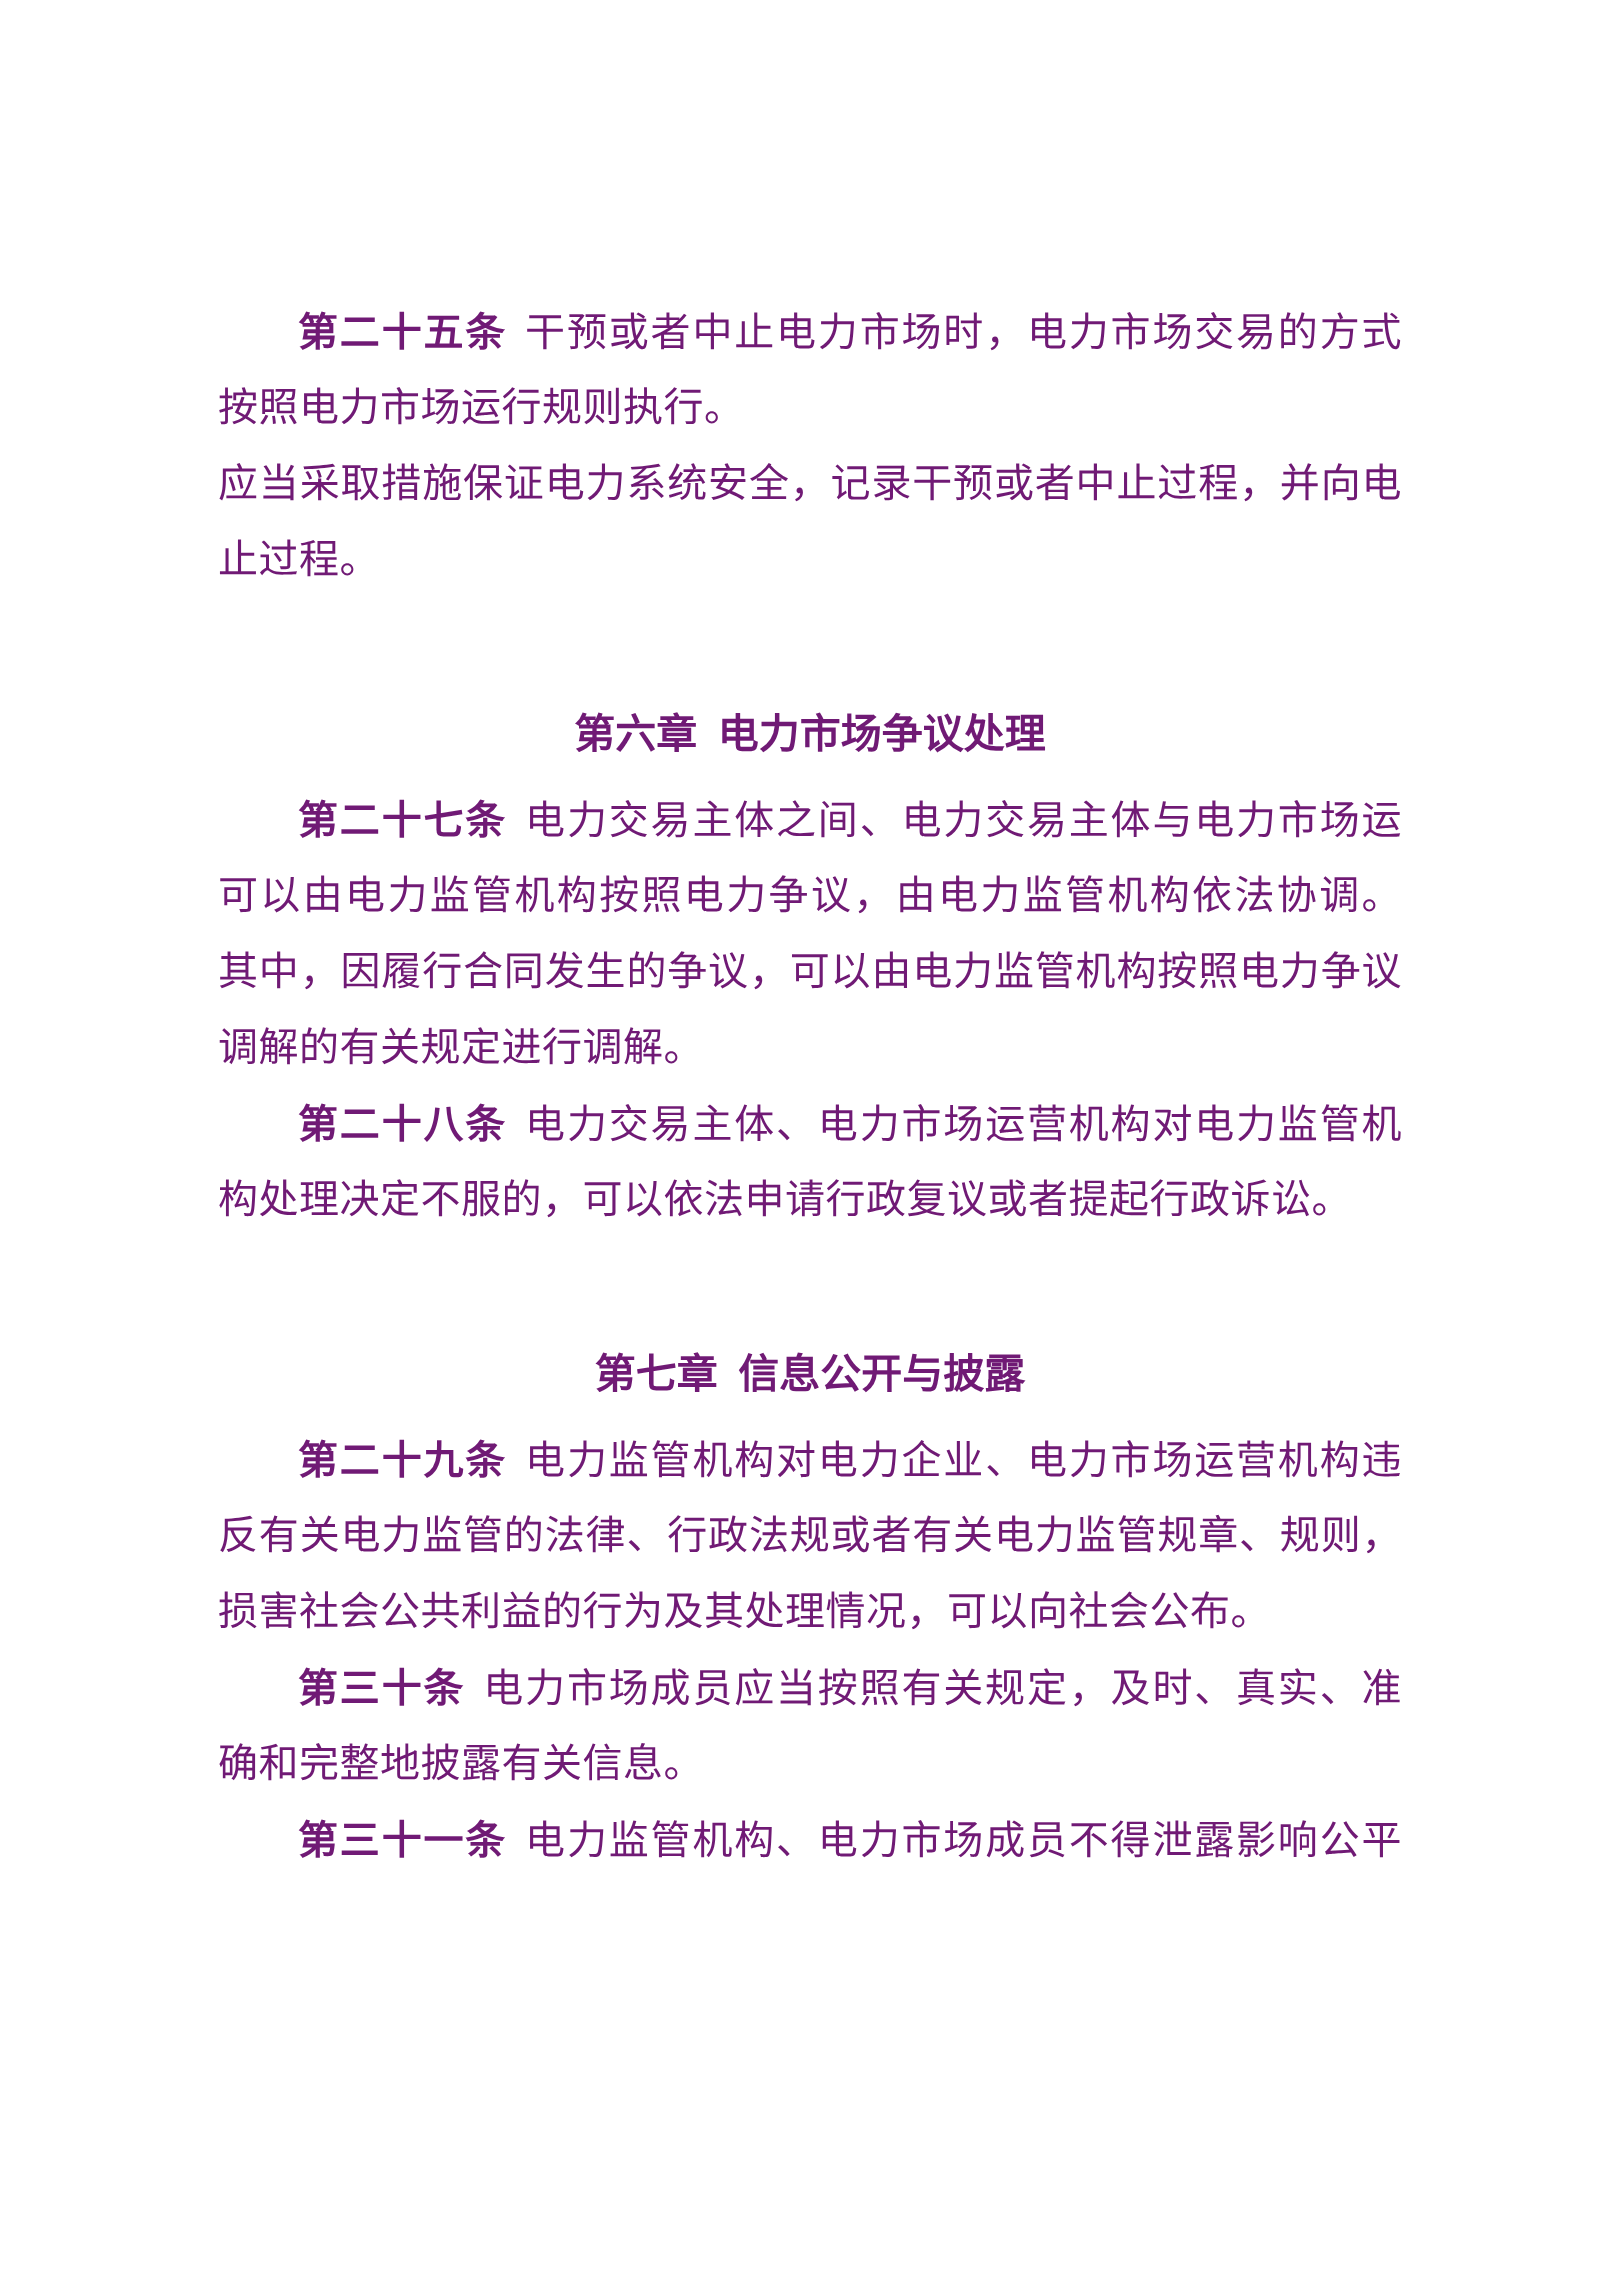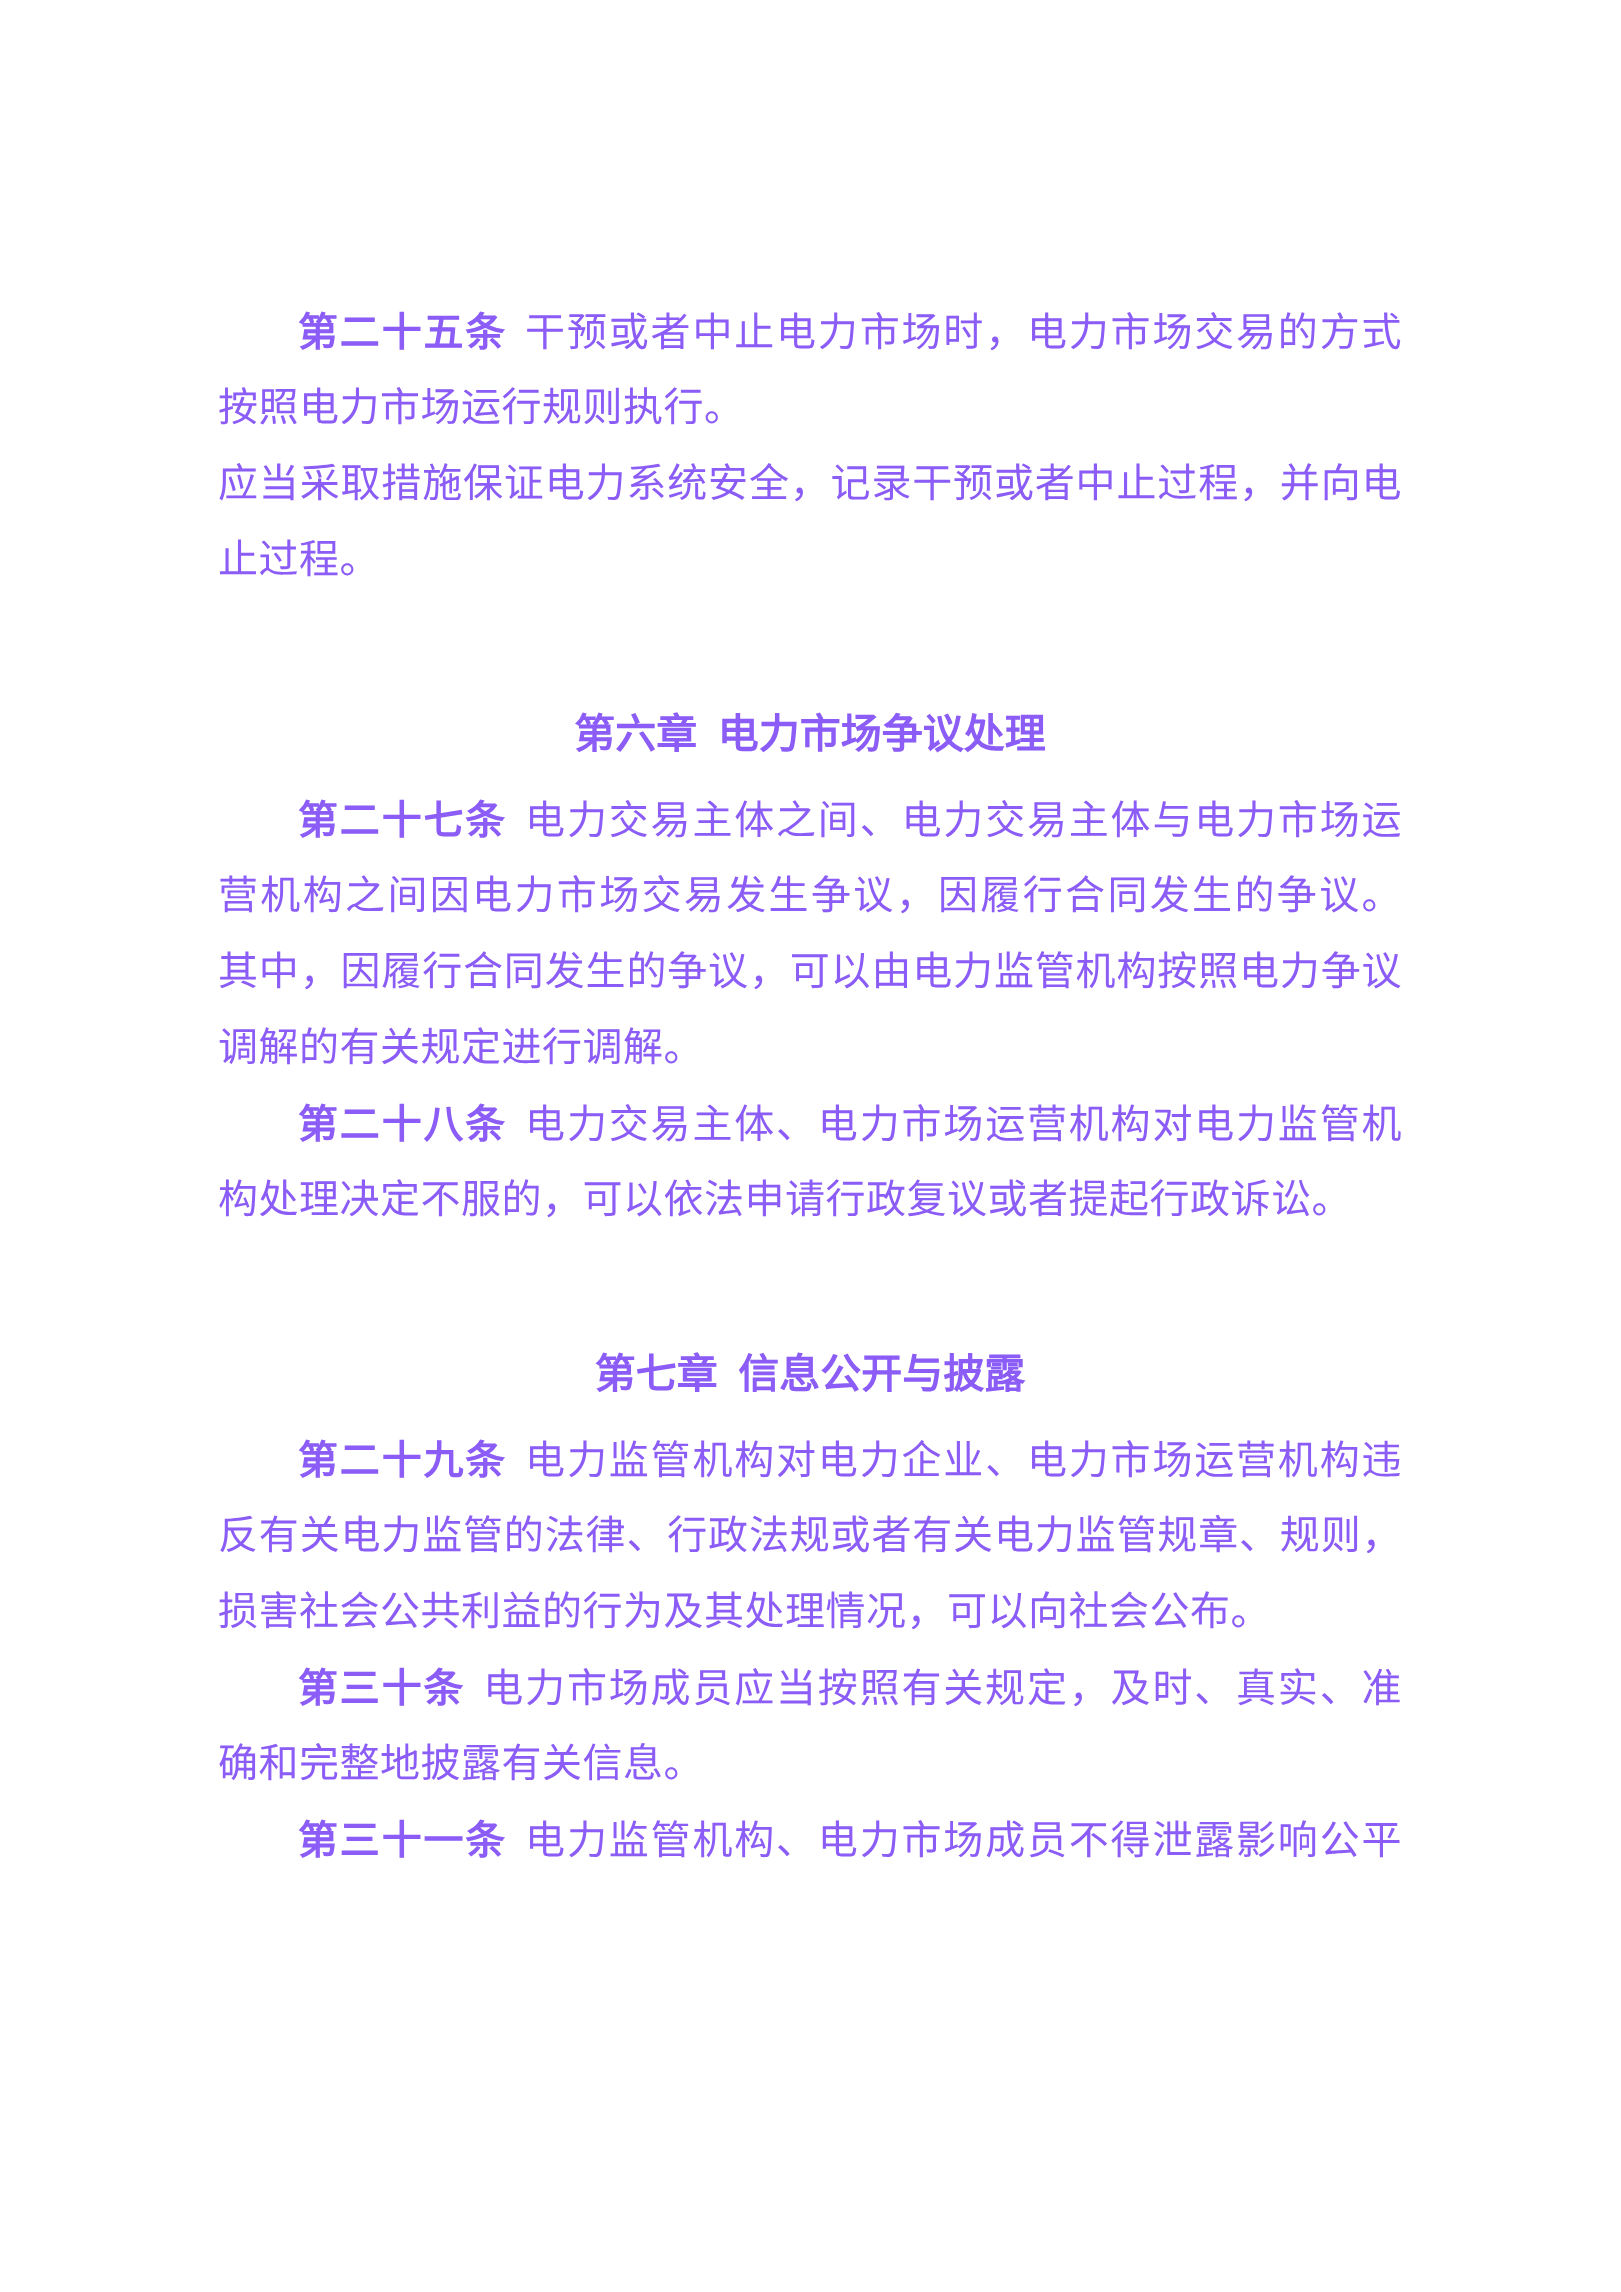--- a/index.html
+++ b/index.html
@@ -5,21 +5,21 @@
   html, body {
     margin: 0;
     padding: 0;
     background: #ffffff;
   }
   .page {
     position: relative;
     width: 1621px;
     height: 2293px;
     background: #ffffff;
-    color: #8b5cf6;
+    color: #701a75;
     overflow: hidden;
     font-family: "Liberation Serif", "DejaVu Serif", serif;
   }
   .content {
     position: absolute;
     left: 218px;
     top: 294px;
     width: 1184px;
   }
   .line {
@@ -67,21 +67,21 @@
 
     <div class="line fill"><span>应当采取措施保证电力系统安全，记录干预或者中止过程，并向电</span></div>
 
 
     <div class="line"><span>止过程。</span></div>
 
     <div class="chapter"><span class="cnum">第六章</span><span>电力市场争议处理</span></div>
 
     <div class="line indent fill"><b class="lead">第二十七条</b><span>电力交易主体之间、电力交易主体与电力市场运</span></div>
 
-    <div class="line fill"><span>营机构之间因电力市场交易发生争议，因履行合同发生的争议。</span></div>
+    <div class="line fill"><span>可以由电力监管机构按照电力争议，由电力监管机构依法协调。</span></div>
 
     <div class="line fill"><span>其中，因履行合同发生的争议，可以由电力监管机构按照电力争议</span></div>
 
     <div class="line"><span>调解的有关规定进行调解。</span></div>
 
     <div class="line indent fill"><b class="lead">第二十八条</b><span>电力交易主体、电力市场运营机构对电力监管机</span></div>
 
     <div class="line"><span>构处理决定不服的，可以依法申请行政复议或者提起行政诉讼。</span></div>
 
     <div class="chapter"><span class="cnum">第七章</span><span>信息公开与披露</span></div>

